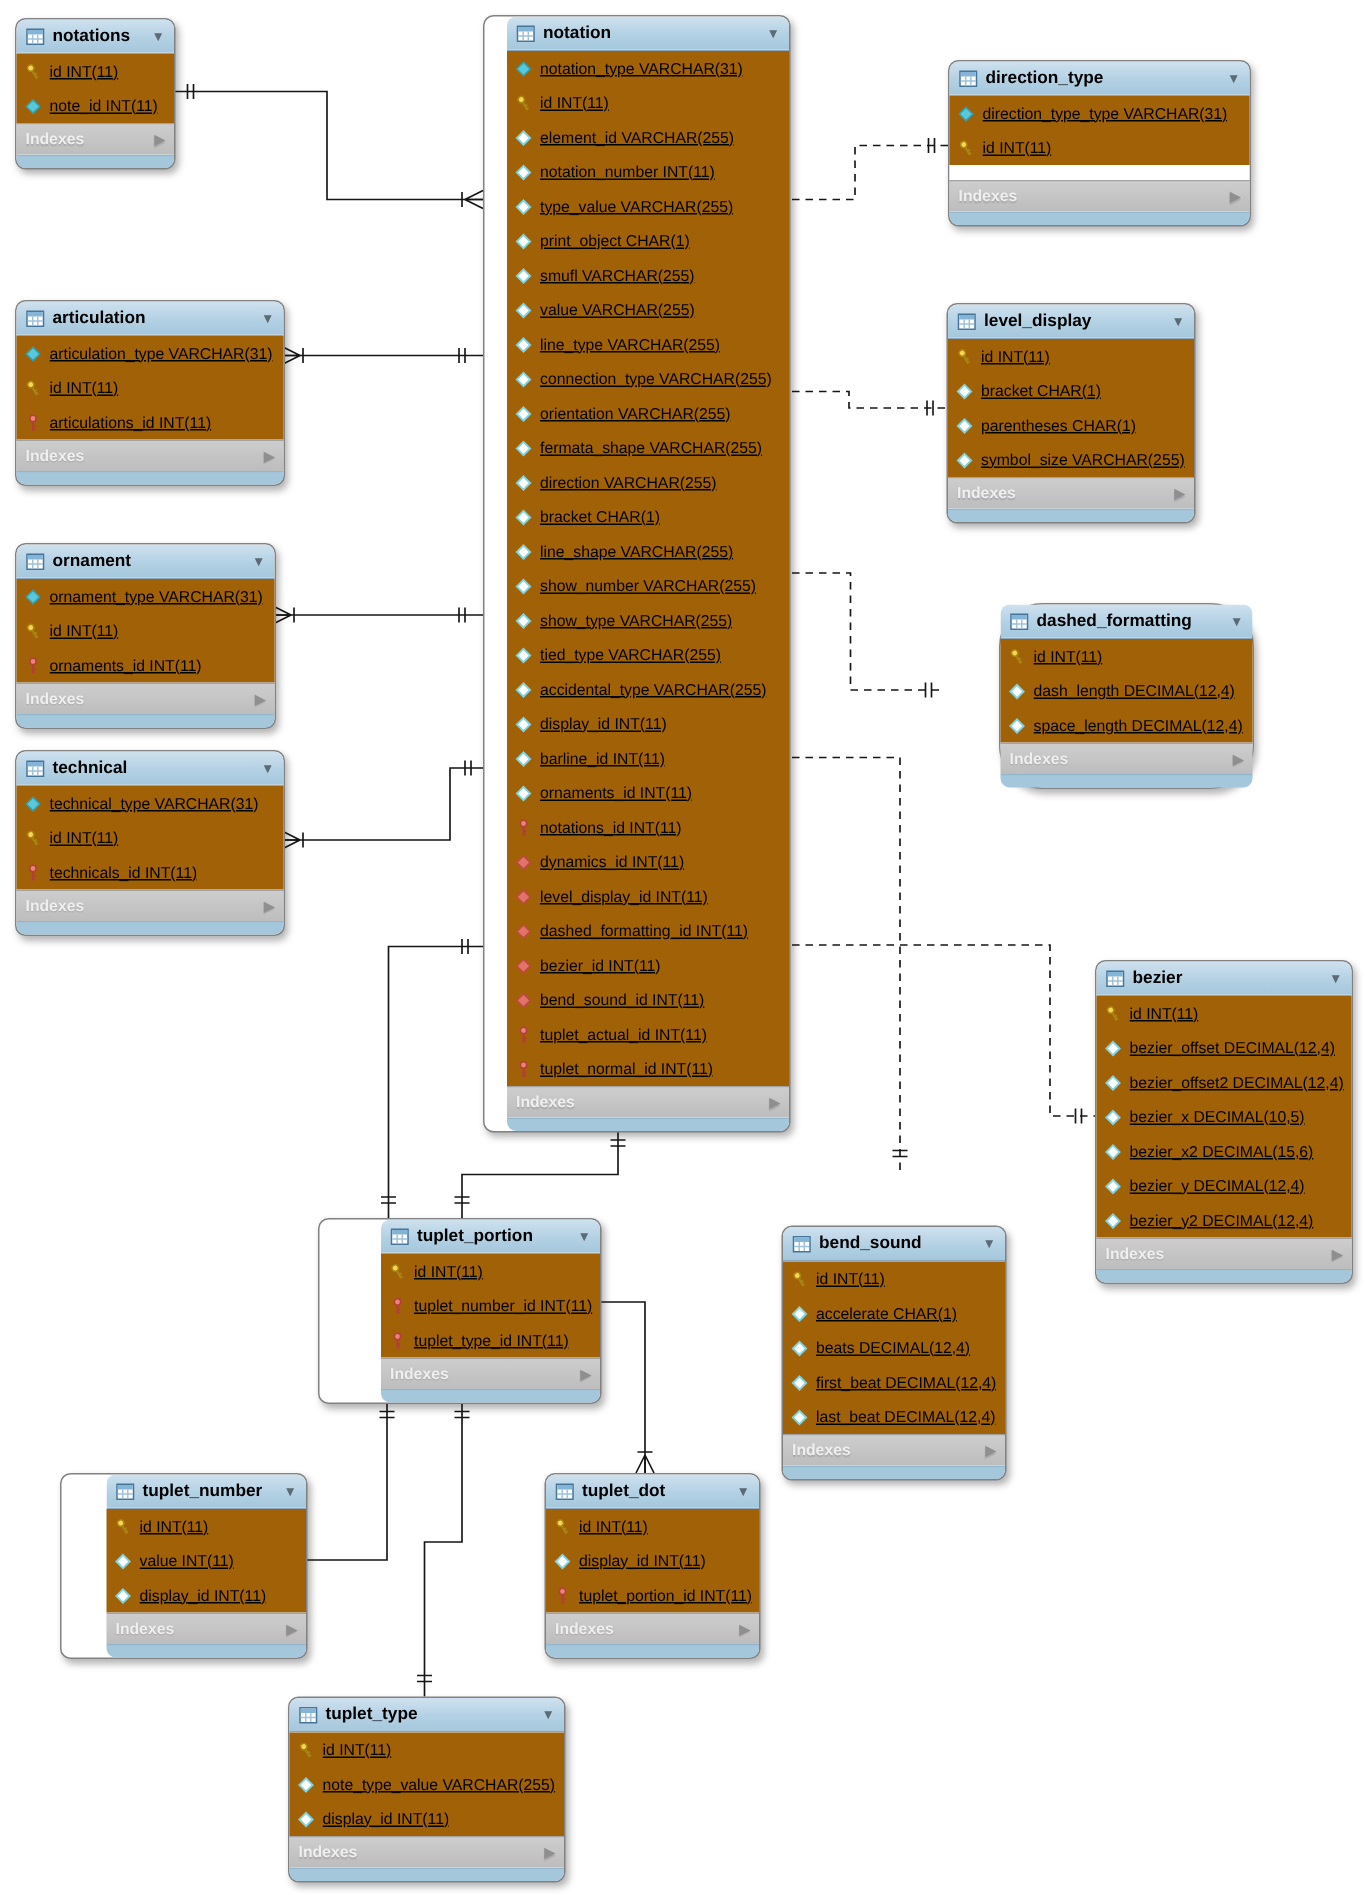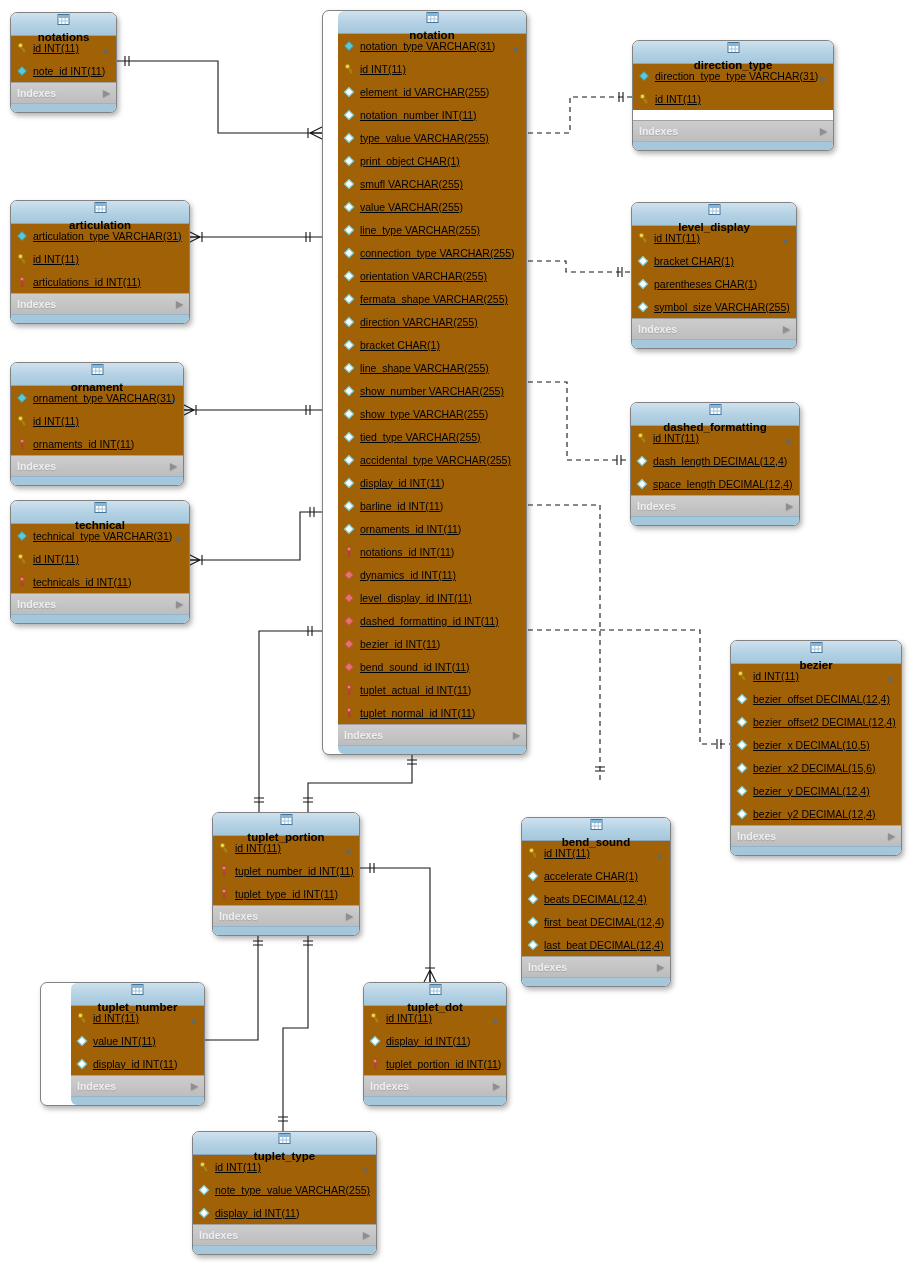--- a/index.html
+++ b/index.html
@@ -7,21 +7,21 @@
           font-family:"Liberation Sans",sans-serif;overflow:hidden;}
   #wires{position:absolute;left:0;top:0;width:911px;height:1263px;z-index:1;}
   #wires polyline{fill:none;stroke:#151515;stroke-width:1.1px;}
   #wires .dashed{stroke-dasharray:5 4;}
   #wires .mk{fill:none;stroke:#151515;stroke-width:1.1px;}
   .tbl{position:absolute;z-index:2;border:1px solid #828282;border-radius:7px;
        background:#fff;box-shadow:2px 3px 5px rgba(40,40,40,.35);}
   .tbl-header{height:22px;display:flex;align-items:center;gap:5px;padding:0 6px;
        background:linear-gradient(180deg,#cfe1ee 0%,#b3d1e4 55%,#a5c7dc 100%);
        border-bottom:1px solid #8ba6ba;border-radius:6px 6px 0 0;
-       font-size:11.5px;font-weight:bold;color:#000;flex-direction:column;}
+       font-size:11.5px;font-weight:bold;color:#000;}
   .tbl-header .caret{margin-left:auto;color:#5b6a75;font-size:9px;line-height:1;cursor:pointer;}
   .ticon svg,.ficon svg{display:block;}
   .rows{background:#a16207;text-decoration:underline;}
   .row{height:23px;display:flex;align-items:center;gap:5px;padding:0 5px;
        font-size:10.5px;color:#000;}
   .flabel{white-space:nowrap;overflow:hidden;}
   .ficon{width:12px;height:12px;flex:0 0 12px;}
   .tbl-footer{height:20px;display:flex;align-items:center;padding:0 6px;
        background:linear-gradient(180deg,#cdcdcd 0%,#bdbdbd 100%);
        border-top:1px solid #a2a2a2;color:#efefef;font-size:10.5px;font-weight:bold;
@@ -610,21 +610,21 @@
           <span class="flabel">ornaments_id INT(11)</span>
         </div>
       </div>
     <div class="pad" style="height: 0px;"></div>
     <div class="tbl-footer">
       <span>Indexes</span>
       <span class="arrow">▶</span>
     </div>
     <div class="tbl-cap"></div>
   </div>
-    <div class="tbl" style="left: 630px; top: 402px; width: 168px;">
+    <div class="tbl" style="left: 666px; top: 402px; width: 168px; border-radius: 29px;">
     <div class="tbl-header">
       <span class="ticon">
           <svg width="13" height="13" viewBox="0 0 13 13">
             <rect x="1" y="1.5" width="11" height="10" fill="#ffffff" stroke="#46759a" stroke-width="1"></rect>
             <rect x="1.5" y="2" width="10" height="3" fill="#84b4d6"></rect>
             <path d="M1.5 8 H11.5 M4.8 5 V11 M8.2 5 V11" stroke="#9fc2da" stroke-width="1" fill="none"></path>
           </svg>
         </span>
       <span class="tname">dashed_formatting</span>
       <span class="caret">▼</span>
@@ -789,21 +789,21 @@
           <span class="flabel">bezier_y2 DECIMAL(12,4)</span>
         </div>
       </div>
     <div class="pad" style="height: 0px;"></div>
     <div class="tbl-footer">
       <span>Indexes</span>
       <span class="arrow">▶</span>
     </div>
     <div class="tbl-cap"></div>
   </div>
-    <div class="tbl" style="left: 212px; top: 812px; width: 146px;">
+    <div class="tbl" style="left: 212px; top: 812px; width: 146px; padding-left: 41px;">
     <div class="tbl-header">
       <span class="ticon">
           <svg width="13" height="13" viewBox="0 0 13 13">
             <rect x="1" y="1.5" width="11" height="10" fill="#ffffff" stroke="#46759a" stroke-width="1"></rect>
             <rect x="1.5" y="2" width="10" height="3" fill="#84b4d6"></rect>
             <path d="M1.5 8 H11.5 M4.8 5 V11 M8.2 5 V11" stroke="#9fc2da" stroke-width="1" fill="none"></path>
           </svg>
         </span>
       <span class="tname">tuplet_portion</span>
       <span class="caret">▼</span>

